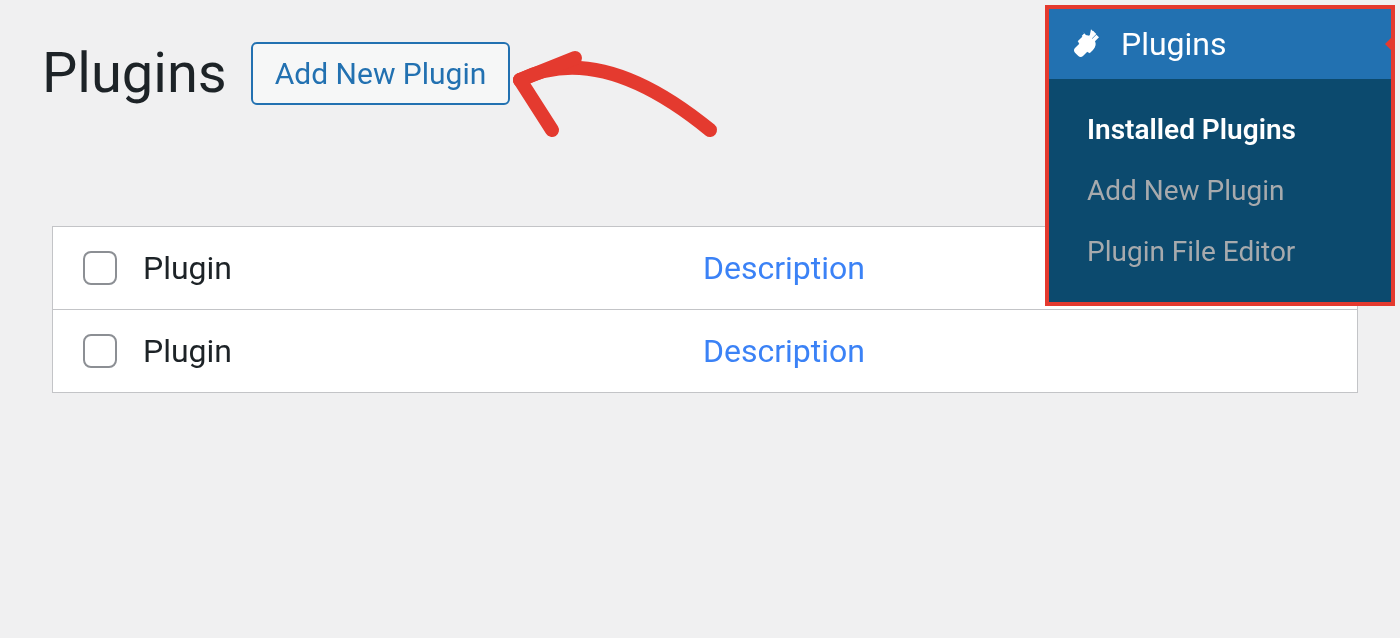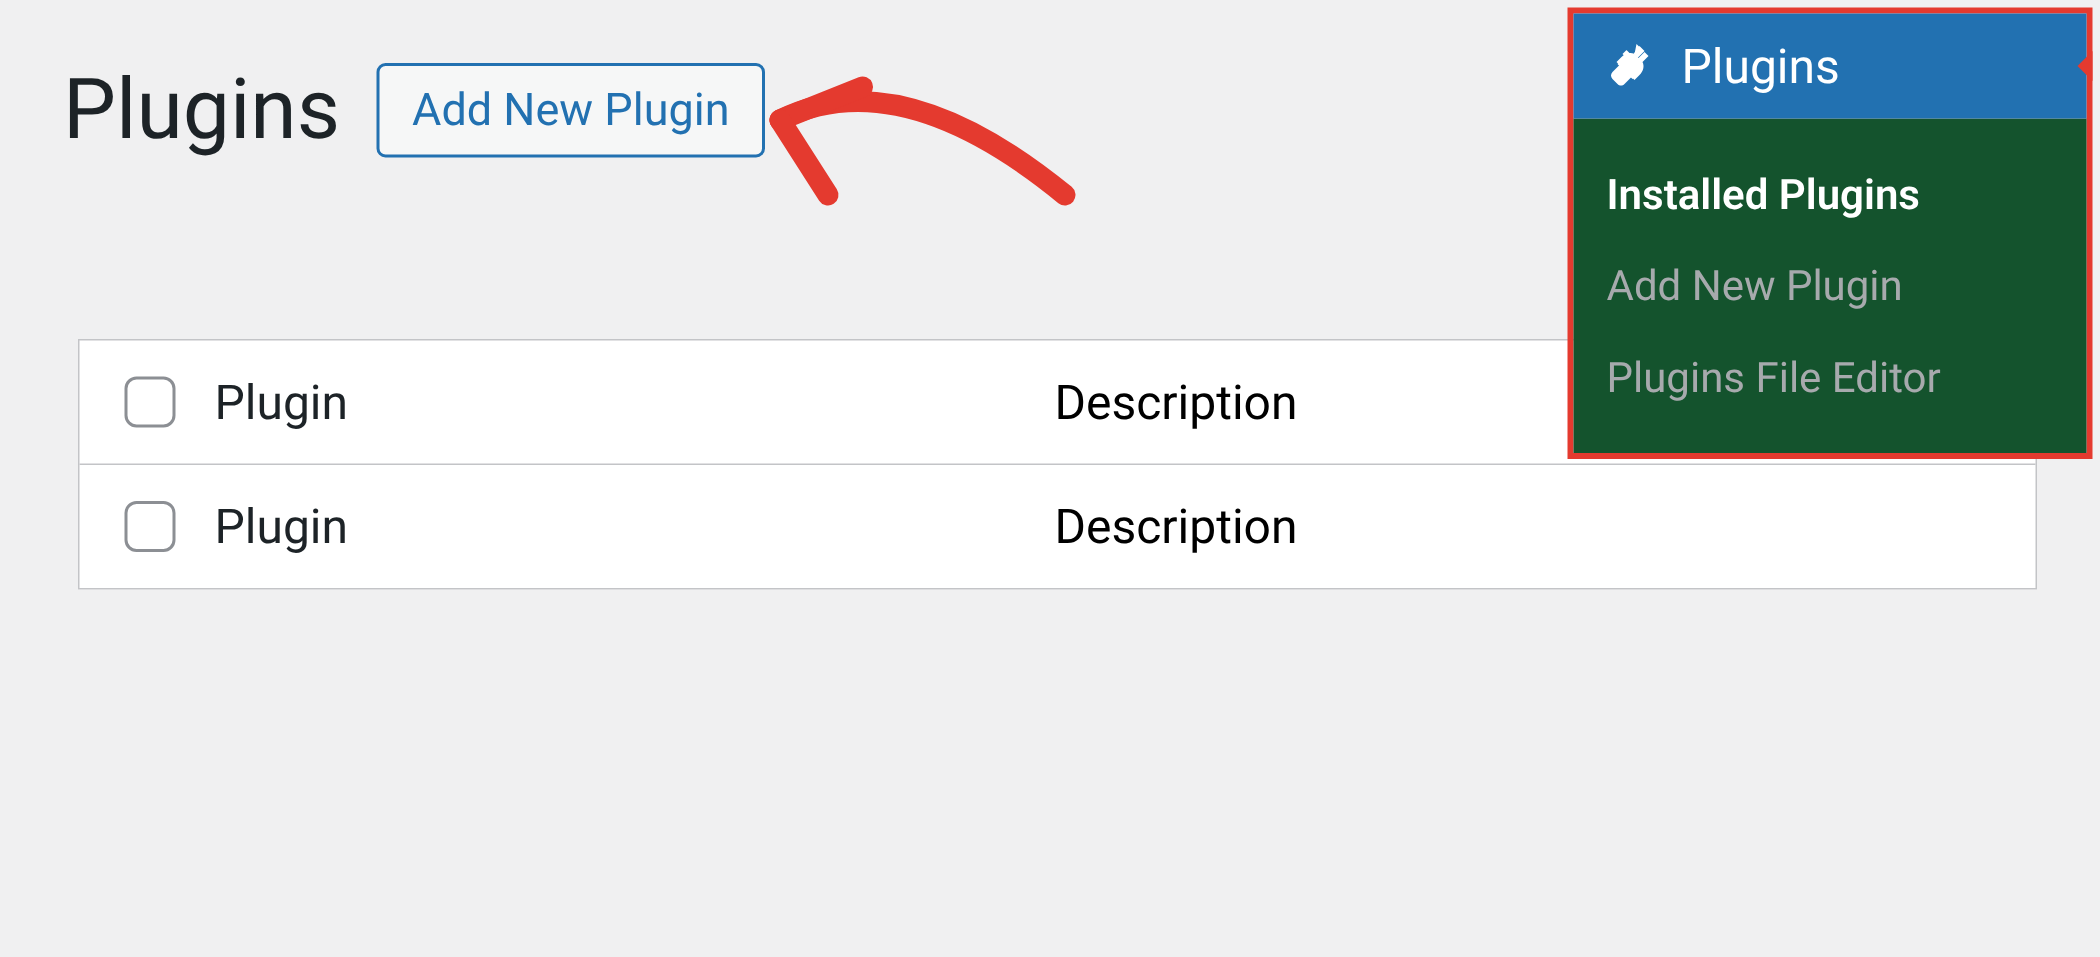--- a/index.html
+++ b/index.html
@@ -69,21 +69,21 @@
       background: #fff;
       cursor: pointer;
     }
     .col-plugin {
       width: 560px;
       font-size: 32px;
       color: #1d2327;
     }
     .col-description {
       font-size: 32px;
-      color: #000000;
+      color: #3b82f6;
     }
     .empty-row {
       padding: 26px 30px;
       font-size: 32px;
       color: #1d2327;
       border-bottom: 1px solid #c3c4c7;
     }
     .sidebar-menu {
       position: absolute;
       top: 5px;
@@ -109,22 +109,22 @@
       right: -4px;
       top: 50%;
       transform: translateY(-50%);
       width: 0;
       height: 0;
       border-top: 10px solid transparent;
       border-bottom: 10px solid transparent;
       border-right: 10px solid #e43a2f;
     }
     .submenu {
-      background: #14532d;
-      padding: 20px 0;
+      background: #0c4a6e;
+      padding: 20px 16px;
     }
     .submenu-item {
       padding: 14px 22px;
       font-size: 28px;
       color: #a7aaad;
       cursor: pointer;
     }
     .submenu-item.active {
       color: #fff;
       font-weight: 600;
@@ -171,15 +171,15 @@
       <path d="M16.5 2 L19 4.5 L15.5 8 L17 9.5 C18.5 11 18.5 13.5 17 15 L14 18 L7 11 L10 8 C11.5 6.5 14 6.5 15.5 8 L17 9.5 L13.5 6 L16.5 2 Z M11 4 L13.5 6.5 M7 11 L3 15 C2 16 2 17.5 3 18.5 L5.5 21 C6.5 22 8 22 9 21 L13 17"></path>
       <path d="M8 2 L10 4 L8 6 L12 10 L14 8 L16 10 C17.5 11.5 17.5 14 16 15.5 L13 18.5 L5.5 11 L8.5 8 C10 6.5 12.5 6.5 14 8 M5.5 11 L2 14.5" stroke="#fff" stroke-width="0" fill="#fff"></path>
       <path d="M 15 1 L 17 3 L 14 6 L 16 8 L 19 5 L 21 7 L 18 10 C 19 12 18.5 14.5 16.5 16.5 L 14 19 L 5 10 L 7.5 7.5 C 9.5 5.5 12 5 14 6 L 15 1 Z M 5 10 L 1 14" fill="#fff"></path>
     </svg>
     <span class="menu-header-text">Plugins</span>
     <div class="menu-pointer"></div>
   </div>
   <div class="submenu">
     <div class="submenu-item active">Installed Plugins</div>
     <div class="submenu-item">Add New Plugin</div>
-    <div class="submenu-item">Plugins File Editor</div>
+    <div class="submenu-item">Plugin File Editor</div>
   </div>
 </div>
 
 </body></html>

